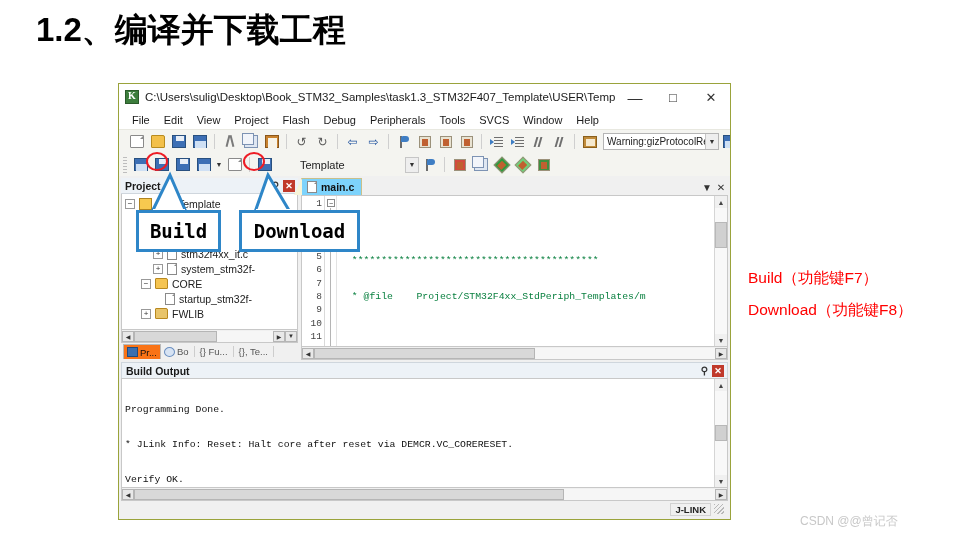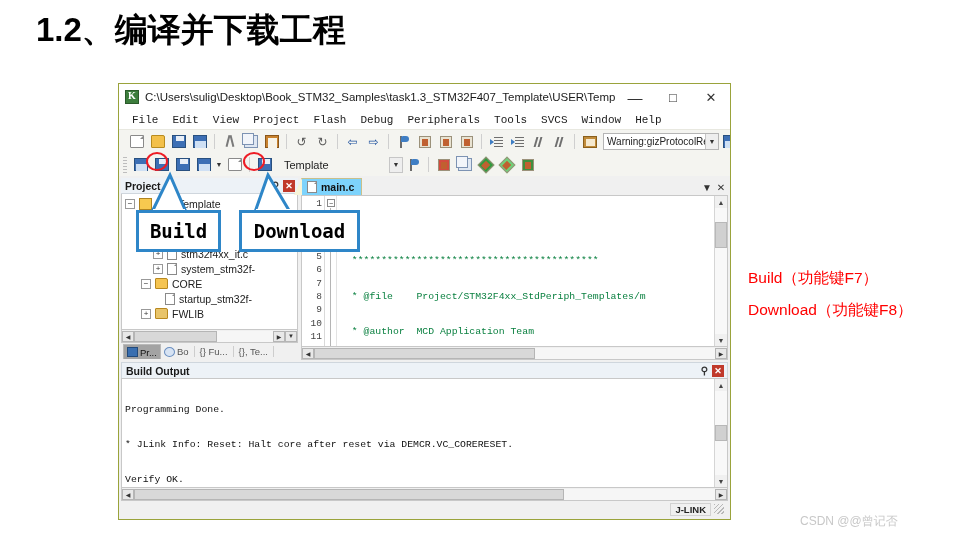--- a/index.html
+++ b/index.html
@@ -60,21 +60,21 @@
     width:38px; height:26px; display:flex; align-items:center; justify-content:center;
     font-size:13px; color:#333; flex:0 0 auto;
   }
   .winbtn.min { font-size:15px; }
 
   
   #menu-bar {
     height:20px; background:#ffffff; display:flex; align-items:center;
     padding-left:6px; flex:0 0 auto; border-bottom:1px solid #e8e8e0;
   }
-  .menu-item { padding:0 7px; font-size:11px; color:#1a1a1a; white-space:nowrap;font-family:Liberation Mono, monospace; }
+  .menu-item { padding:0 7px; font-size:11px; color:#1a1a1a; white-space:nowrap; }
 
   
   .toolbar {
     height:23px; background:#f4f4f0; display:flex; align-items:center;
     flex:0 0 auto; padding-left:4px; position:relative;
   }
   .grip { width:4px; height:16px; margin-right:3px;
     background:repeating-linear-gradient(to bottom,#bdbdbd 0 1px,transparent 1px 3px); }
   .tbtn { width:21px; height:20px; display:flex; align-items:center; justify-content:center;
           position:relative; flex:0 0 auto; }
@@ -125,21 +125,21 @@
   }
   #warn-combo-text { overflow:hidden; flex:1 1 auto; }
   .combo-arrow {
     width:13px; height:15px; background:#eeeeee; border-left:1px solid #c6c6c6;
     display:flex;align-items:center;justify-content:center;font-size:7px;color:#333;flex:0 0 auto;
   }
 
   
   #target-combo {
     height:17px; width:108px; background:#f4f4f0; display:flex; align-items:center;
-    font-size:11px; padding-left:5px; margin-left:4px; flex:0 0 auto; white-space:nowrap;
+    font-size:11px; padding-left:5px; margin-left:20px; flex:0 0 auto; white-space:nowrap;
   }
   #target-combo-arrow {
     width:14px;height:16px;background:#eeeeee;border:1px solid #c6c6c6;
     display:flex;align-items:center;justify-content:center;font-size:7px;color:#333;
     margin-left:2px;flex:0 0 auto;
   }
 
   
   .redring {
     position:absolute; border:2px solid #ee1c25; border-radius:50%;
@@ -183,21 +183,21 @@
     display:flex;align-items:center;justify-content:center;font-size:6px;color:#333;flex:0 0 auto;}
   .hs-track{flex:1 1 auto;height:11px;background:#f6f6f6;position:relative;}
   .hs-thumb{position:absolute;left:0;top:0;width:60%;height:11px;background:#d8d8d8;border:1px solid #b5b5b5;}
 
   
   #proj-tabs {
     height:17px;background:#f0f0f0;display:flex;align-items:center;flex:0 0 auto;
     font-size:9.5px;color:#555;padding-left:2px;
   }
   .ptab{display:flex;align-items:center;padding:0 3px;height:15px;white-space:nowrap;}
-  .ptab.active{background:#a3a3a3;border:1px solid #b9b9b9;border-bottom:none;color:#111;}
+  .ptab.active{background:#f97316;border:1px solid #b9b9b9;border-bottom:none;color:#111;}
   .ptab .pi{width:11px;height:10px;margin-right:2px;flex:0 0 auto;}
   .pi-proj{background:#3a6fb0;border:1px solid #234a7a;}
   .pi-book{background:#d7e3f3;border-radius:50%;border:1px solid #6b8fc0;}
   .pdiv{width:1px;height:11px;background:#cdcdcd;margin:0 2px;}
 
   
   #editor-pane { flex:1 1 auto; display:flex; flex-direction:column; margin-left:3px; min-width:0; }
   #editor-tabs { height:17px; display:flex; align-items:flex-end; flex:0 0 auto; }
   #tab-mainc {
     height:17px;background:#7dd3fc;border:1px solid #c9c08a;border-bottom:none;
@@ -538,21 +538,20 @@
           <div>12</div>
         </div>
         <div id="fold-col">
           <div id="fold-box">−</div>
           <div id="fold-line"></div>
         </div>
         <div id="code">
           <div>/**</div>
           <div>  ******************************************</div>
           <div>  * @file    Project/STM32F4xx_StdPeriph_Templates/m</div>
-          <div>  * @author  MCD Application Team</div>
           
           
           
           
           
           
           
           
         </div>
         <div id="ed-vscroll">

